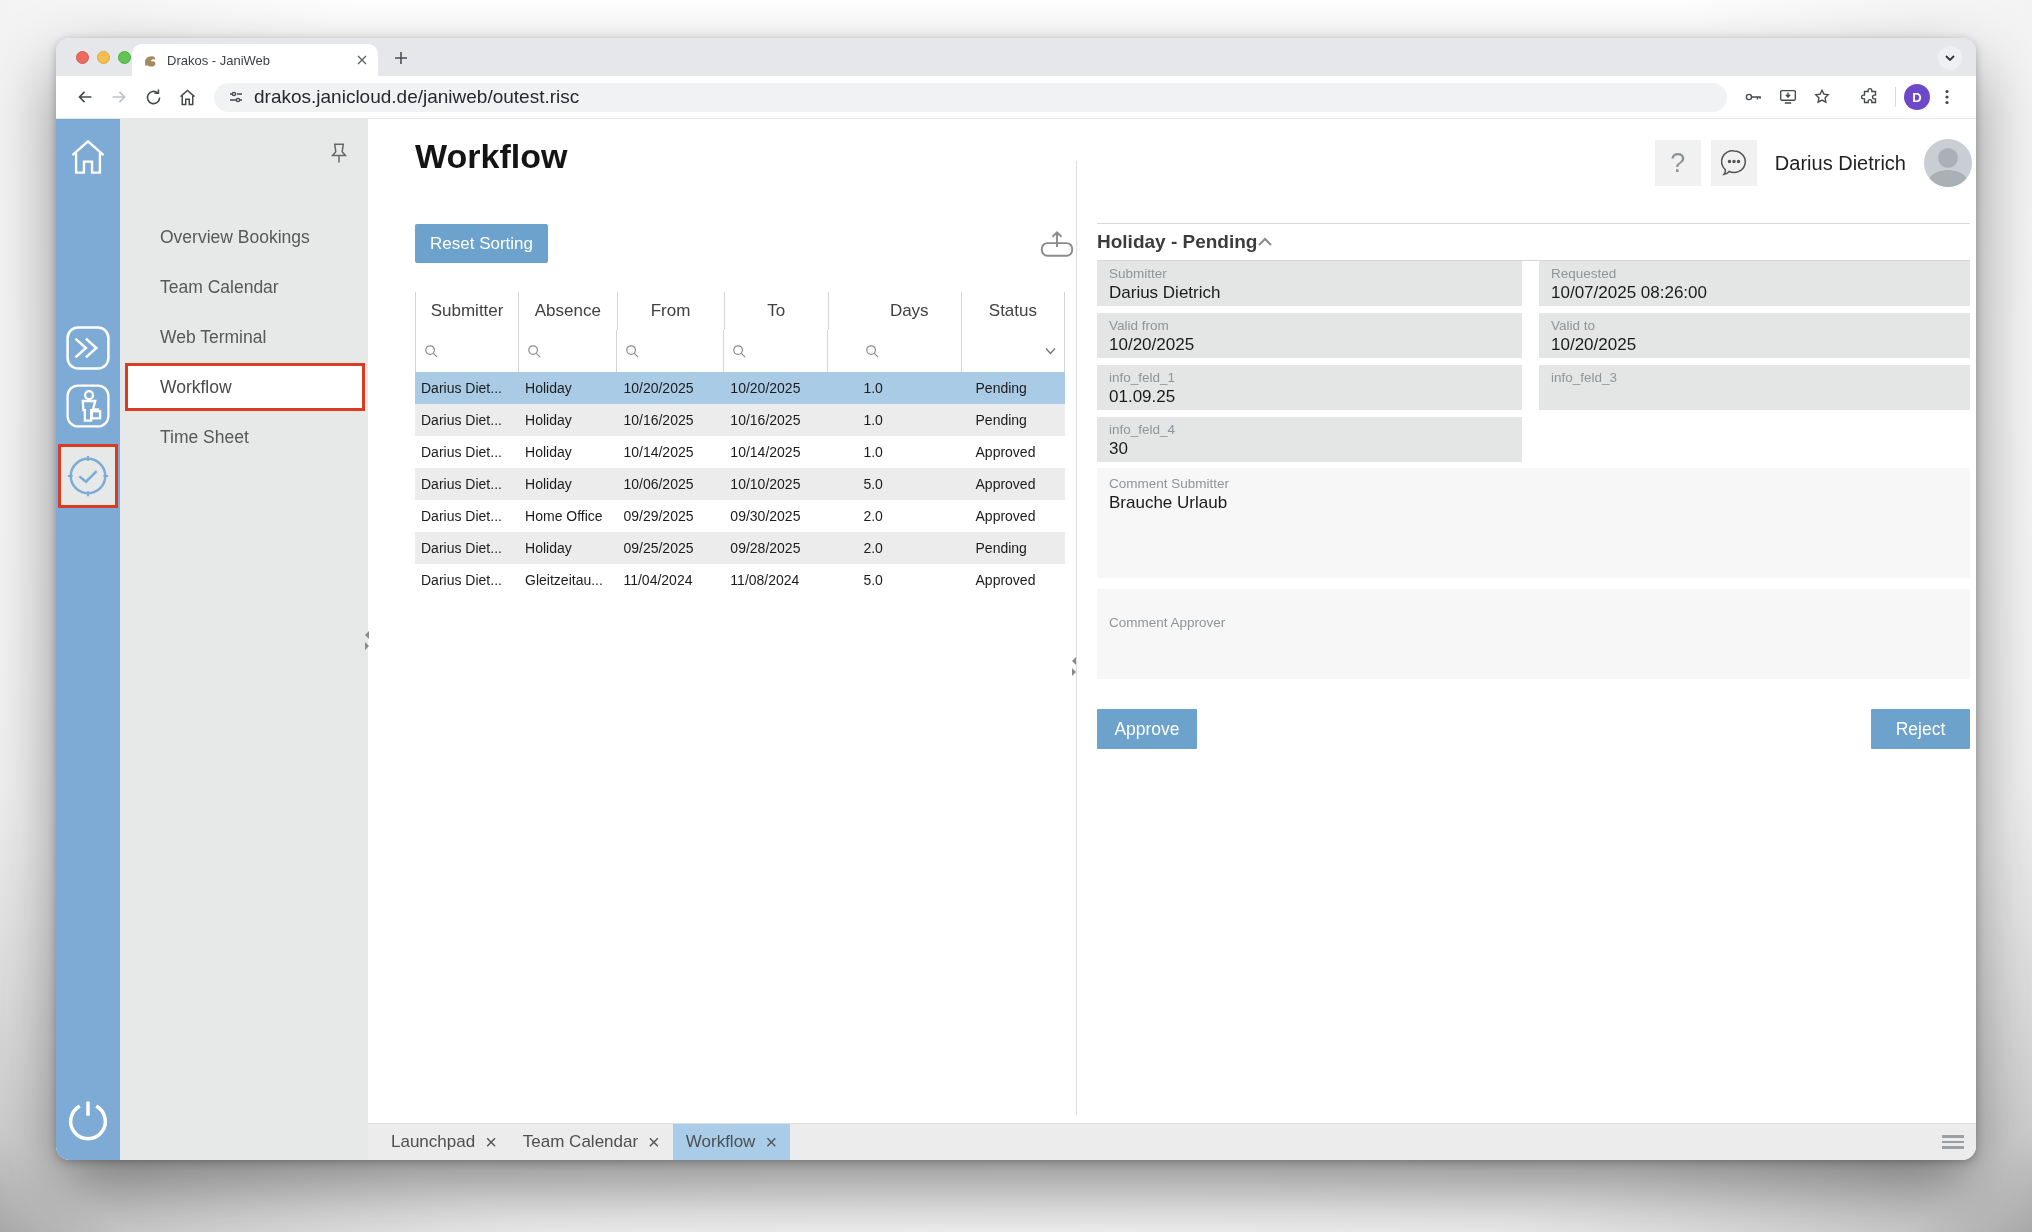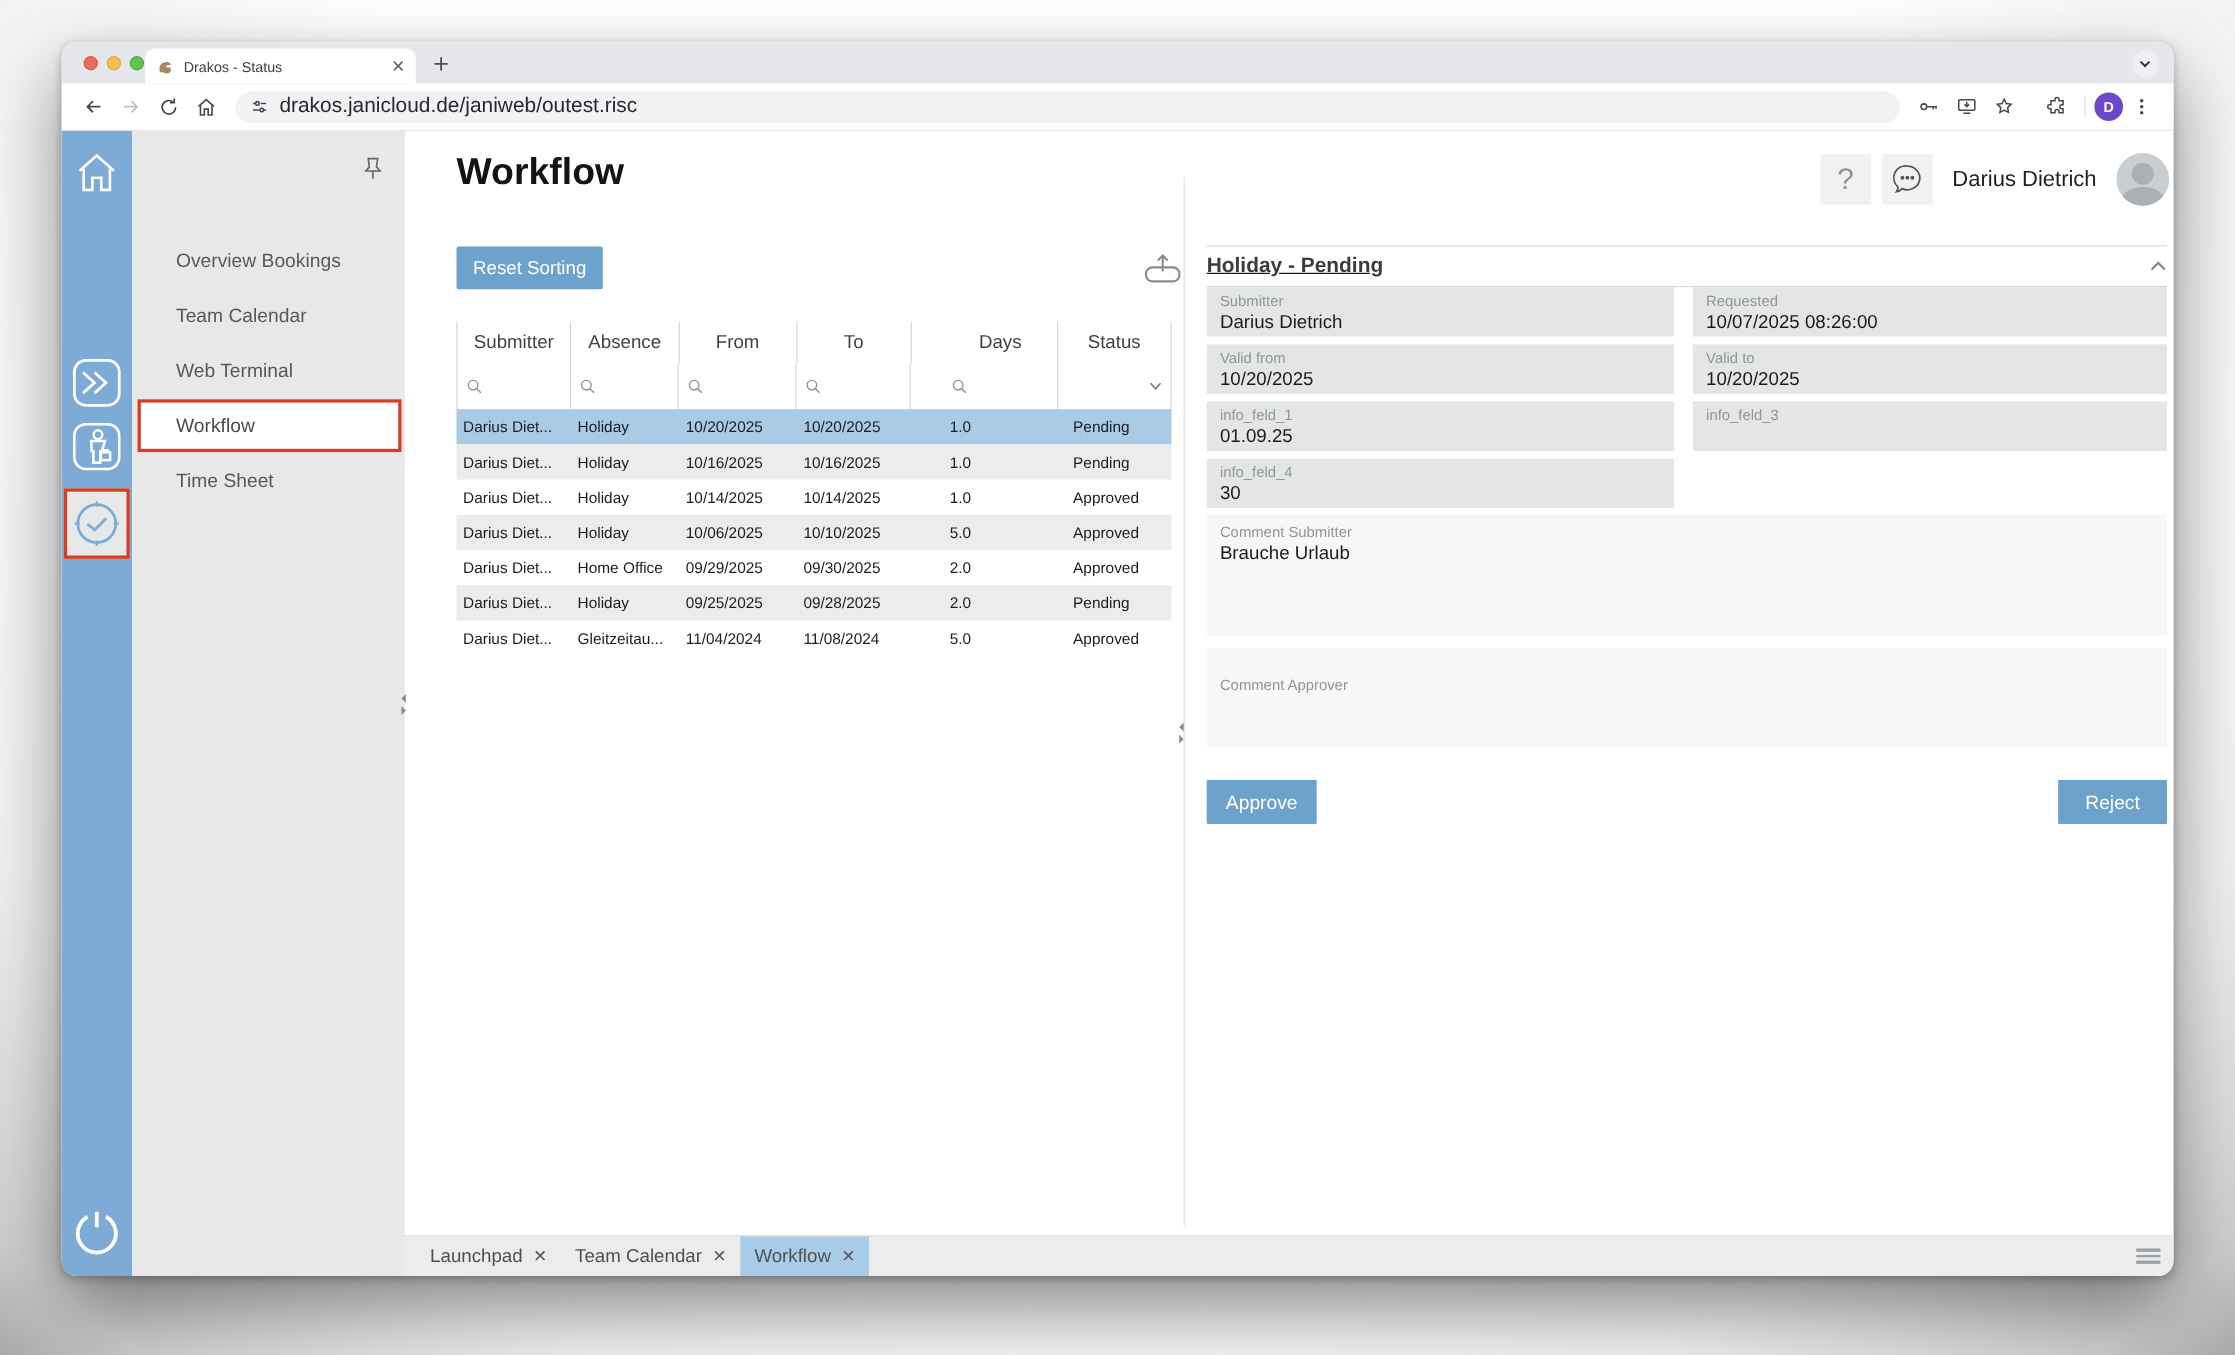--- a/index.html
+++ b/index.html
@@ -79,21 +79,21 @@
   
   .detail{flex:1;position:relative;min-width:0;}
   .userhdr{position:absolute;top:20px;right:4px;display:flex;align-items:center;gap:10px;}
   .sqbtn{width:46px;height:46px;background:#f1f1f1;display:flex;align-items:center;justify-content:center;}
   .help-q{font-size:27px;color:#8d9396;font-weight:300;}
   .uname{font-size:20px;color:#1f1f1f;margin:0 8px;}
   .avatar{width:48px;height:48px;border-radius:50%;background:#c9ced2;position:relative;overflow:hidden;}
   .avatar .head{position:absolute;left:14px;top:9px;width:20px;height:20px;border-radius:50%;background:#a9b1b7;}
   .avatar .body{position:absolute;left:4px;top:31px;width:40px;height:26px;border-radius:50% 50% 0 0;background:#a9b1b7;}
   .acc-hdr{position:absolute;top:104px;left:20px;right:6px;height:36px;border-top:1px solid #d8d8d8;border-bottom:1px solid #d8d8d8;
-    display:flex;align-items:center;justify-content:space-between;text-decoration:underline;}
+    display:flex;align-items:center;justify-content:flex-start;}
   .acc-title{font-size:19px;font-weight:600;color:#3c3c3c;}
   .fields{position:absolute;top:142px;left:20px;right:6px;display:grid;grid-template-columns:425px 1fr;gap:7px 17px;}
   .fbox{height:45px;background:#e4e6e6;padding:5px 12px;box-sizing:border-box;overflow:hidden;}
   .flabel{font-size:13.5px;color:#8f9598;}
   .fvalue{font-size:17px;color:#1b1b1b;margin-top:2px;}
   .cbox{position:absolute;left:20px;right:6px;background:#f7f7f7;padding:8px 12px;box-sizing:border-box;}
   .cbox1{top:349px;height:110px;}
   .cbox2{top:470px;height:90px;padding-top:26px;}
   .btnrow{position:absolute;top:590px;left:20px;right:6px;height:40px;padding-left:45px;}
   .abtn{position:absolute;height:40px;background:var(--accent-button,#6ca2cc);color:#fff;border:none;
@@ -121,21 +121,21 @@
         <span class="tl-close"></span>
         <span class="tl-min"></span>
         <span class="tl-max"></span>
       </div>
       <div class="chrome-tab">
         <span>
           <svg width="17" height="17" viewBox="0 0 16 16">
               <path d="M3 11 C2 7 5 4 9 4 C12 4 13.2 6 12 7 C10 6.2 8 7.2 8.6 9 C10.2 8 13.2 9 12.6 11.5 C12 13.6 9 14.2 6.5 13.2 C5 12.6 3.6 12.6 3 13.2 Z" fill="#a5895f"></path>
             </svg>
         </span>
-        <span class="tab-title">Drakos - Status</span>
+        <span class="tab-title">Drakos - JaniWeb</span>
         <span>
           <svg width="12" height="12" viewBox="0 0 12 12">
               <path d="M2 2 L10 10 M10 2 L2 10" stroke="#5f6368" stroke-width="1.4"></path>
             </svg>
         </span>
       </div>
       <div class="newtab">
         <svg width="14" height="14" viewBox="0 0 14 14">
             <path d="M7 1 V13 M1 7 H13" stroke="#4a4e52" stroke-width="1.6"></path>
           </svg>

